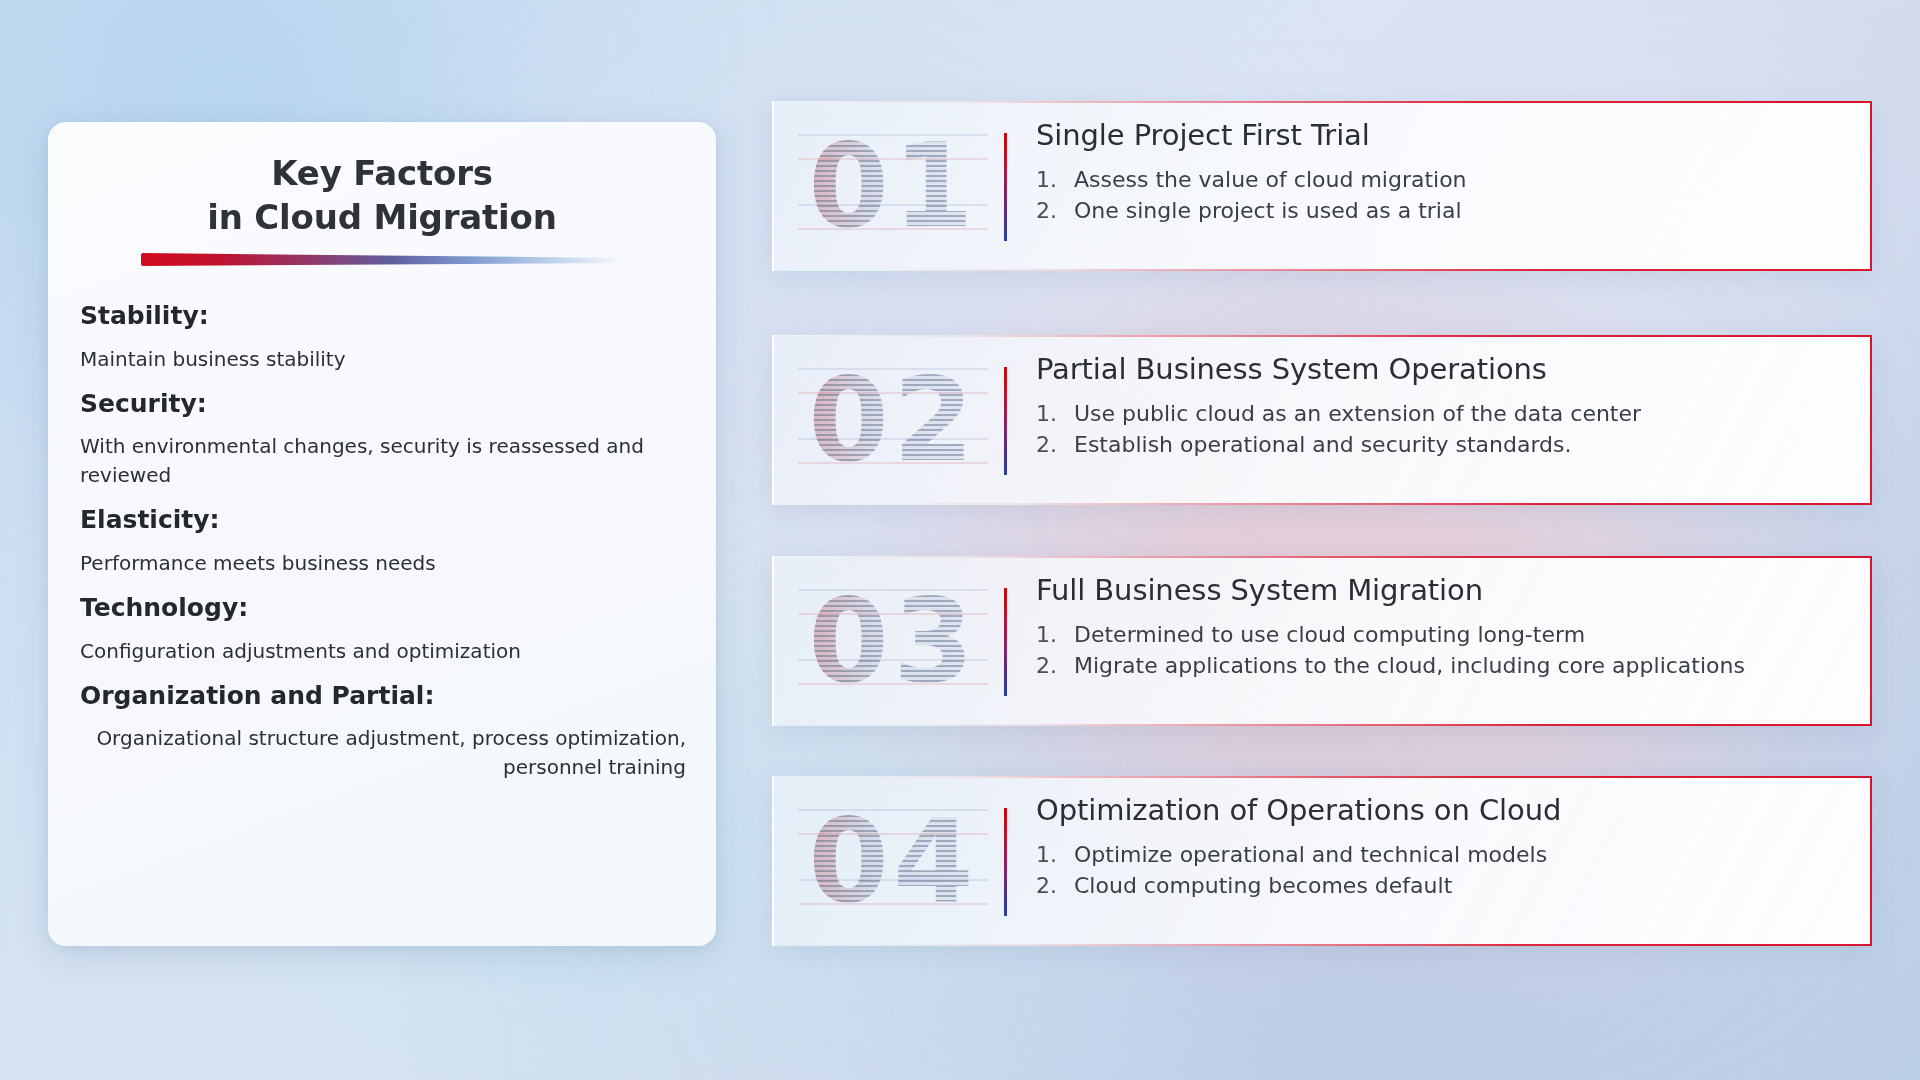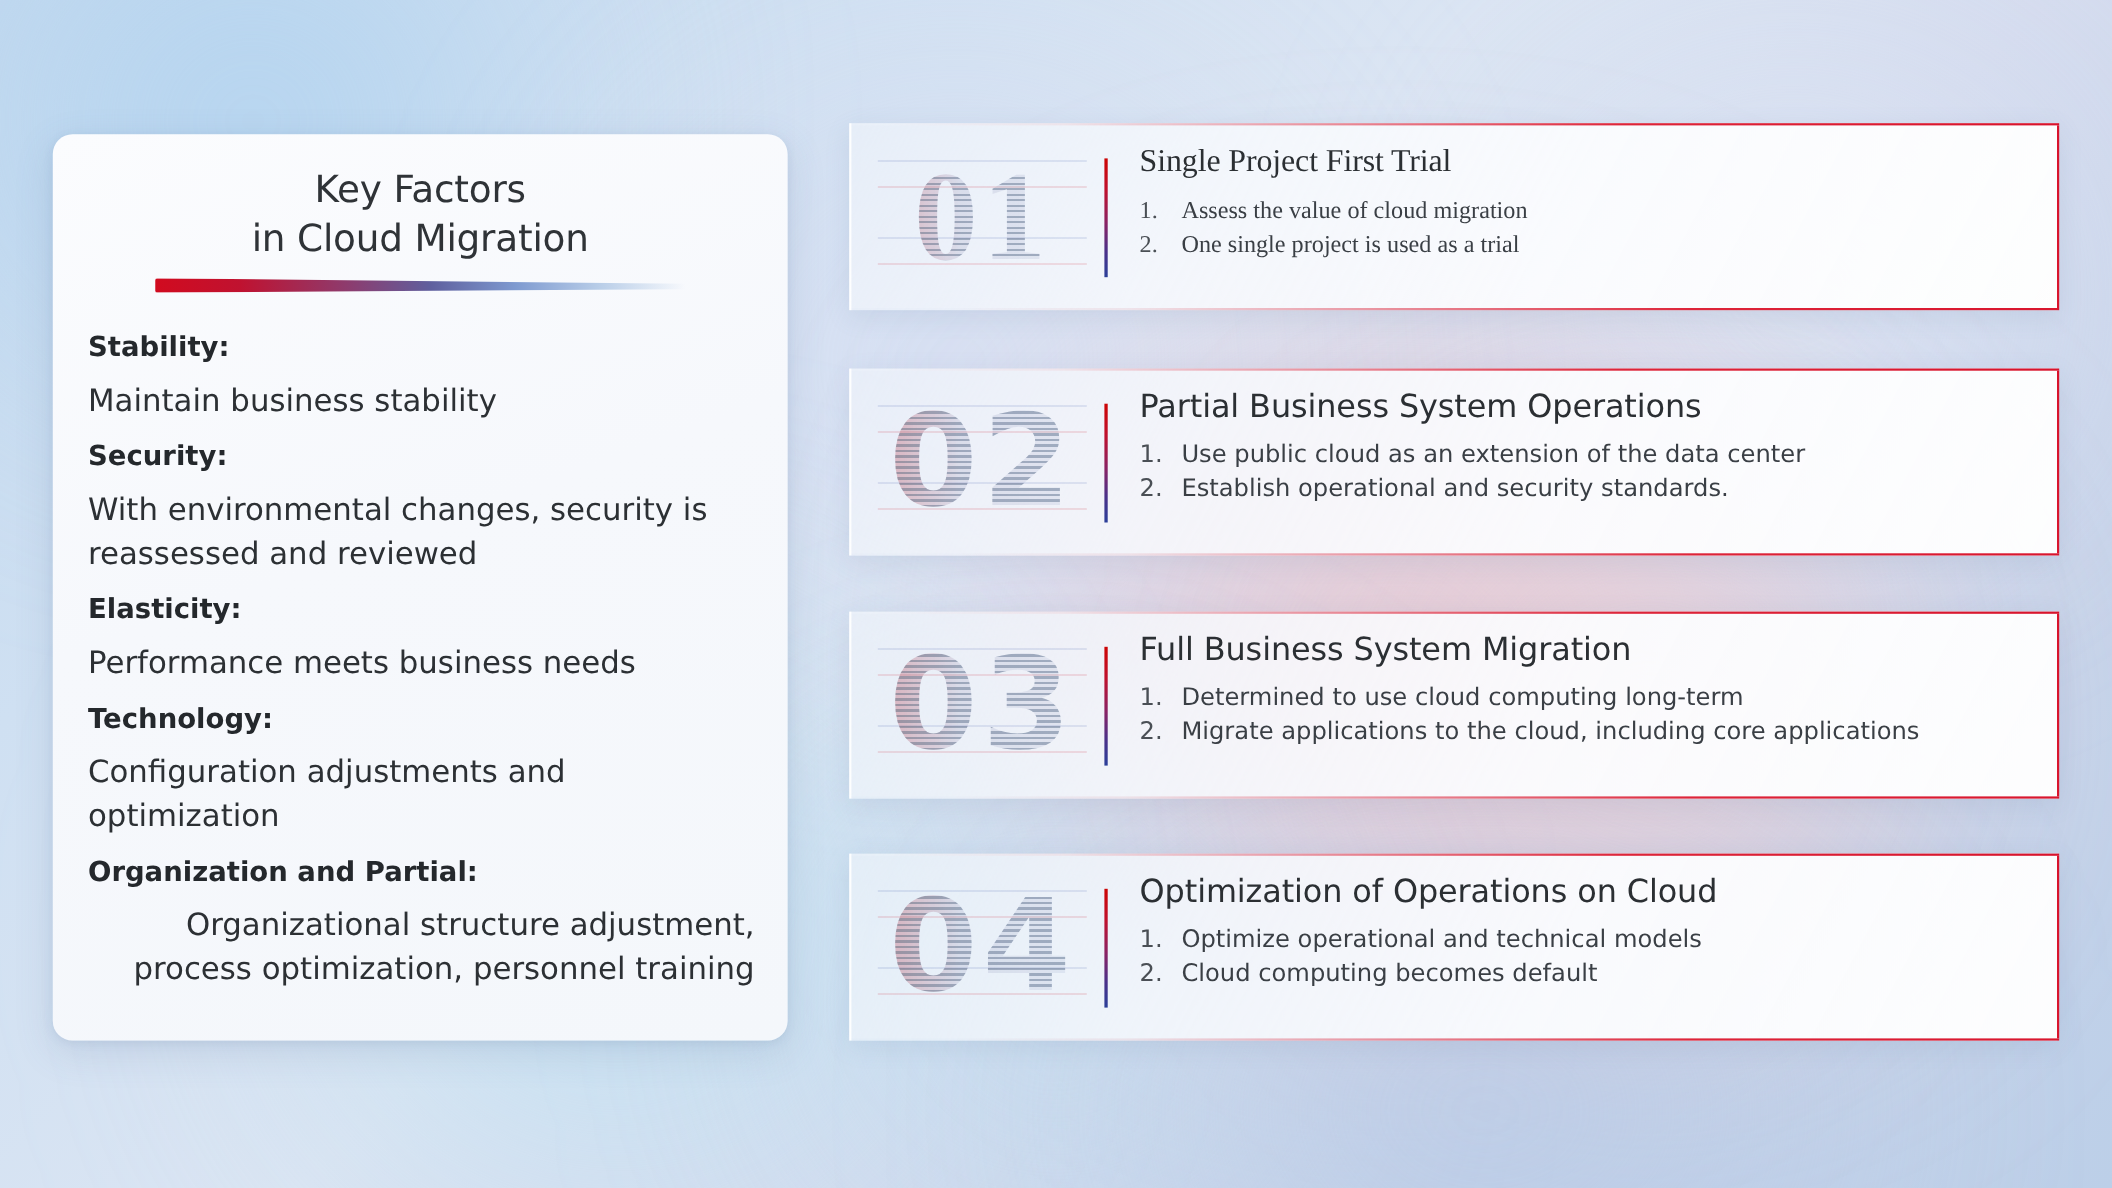--- a/index.html
+++ b/index.html
@@ -54,21 +54,21 @@
   #left-card{
     position:absolute;left:48px;top:122px;width:668px;height:824px;
     background:linear-gradient(160deg,#fbfcfe 0%,#f6f8fc 45%,#f4f7fb 100%);
     border-radius:18px;
     box-shadow:0 10px 34px rgba(90,115,155,0.17),0 2px 8px rgba(90,115,155,0.10);
   }
   #left-title{
     text-align:center;
     padding-top:30px;
     color:#2f3337;
-    font-weight:normal;
+    font-weight:bold;
     font-size:34px;
     line-height:1.28;
     letter-spacing:-0.2px;
   }
   #title-rule{
     margin:14px auto 0;
     width:482px;height:13px;
     position:relative;
   }
   #title-rule .rule-shape{
@@ -77,38 +77,38 @@
     clip-path:polygon(0 0,100% 38%,100% 76%,0 100%);
     border-radius:2px;
   }
 
   #left-body{padding:34px 30px 0 32px;}
   .kf-label{
     font-size:25px;font-weight:bold;color:#24282c;
     line-height:1.30;margin-bottom:12px;
   }
   .kf-desc{
-    font-size:28px;color:#2c3034;
+    font-size:20px;color:#2c3034;
     line-height:1.42;margin-bottom:15px;
   }
   .kf-block:last-child .kf-desc{margin-bottom:12px;text-align:right;}
 
   
   .step-card{
     position:absolute;left:772px;width:1100px;height:170px;
     border-top:2px solid #d8132c;
     border-right:2px solid #d8132c;
     border-bottom:2px solid transparent;
     border-left:2px solid transparent;
     border-image:linear-gradient(250deg,#d8132c 0%,#dd2439 34%,rgba(221,60,80,0.55) 58%,rgba(225,140,150,0.16) 78%,rgba(255,255,255,0) 92%) 1;
     background:linear-gradient(118deg,rgba(246,249,253,0.55) 0%,rgba(249,251,254,0.80) 28%,rgba(252,253,255,0.93) 58%,rgba(255,255,255,0.97) 100%);
     box-shadow:0 6px 22px rgba(100,125,165,0.14);
     overflow:hidden;
   }
-  #card-0{top:112px;font-family:Liberation Serif, serif;}
+  #card-0{top:101px;}
   #card-1{top:335px;}
   #card-2{top:556px;padding-left:32px;}
   #card-3{top:776px;}
 
   
   .step-num{
     position:absolute;left:24px;top:50%;
     transform:translateY(-50%);
     width:190px;height:132px;
     font-size:116px;font-weight:bold;

